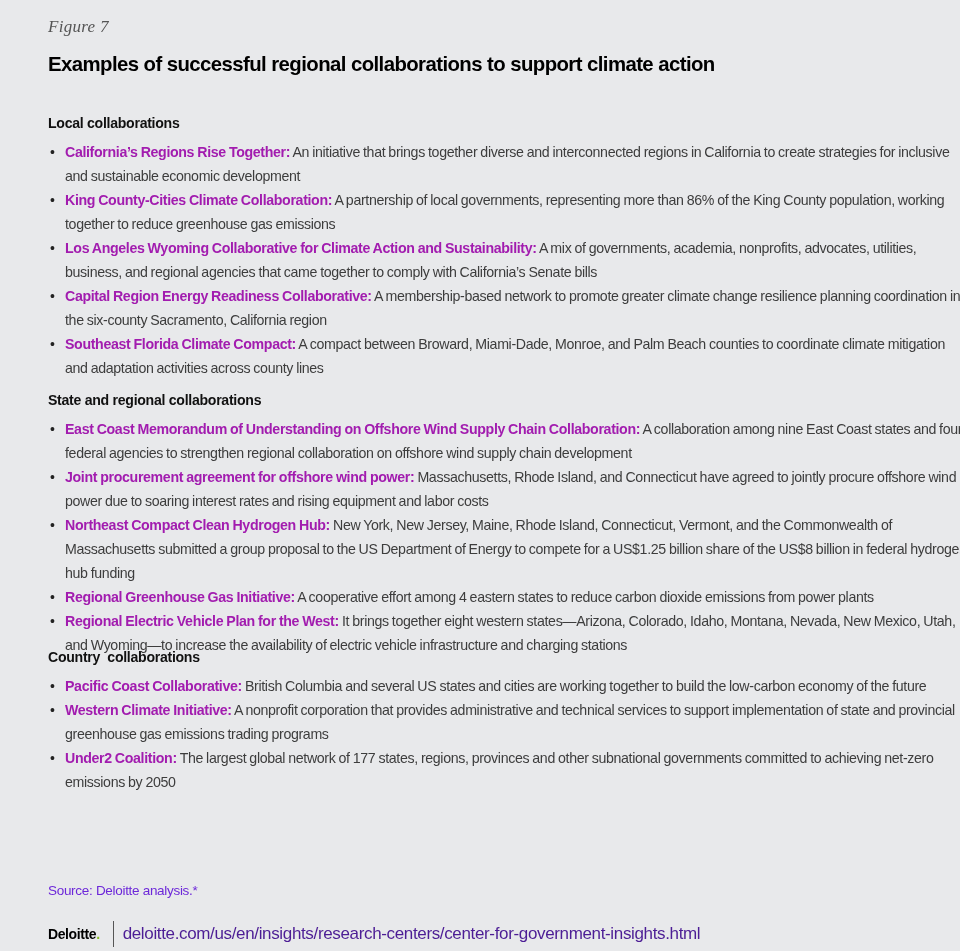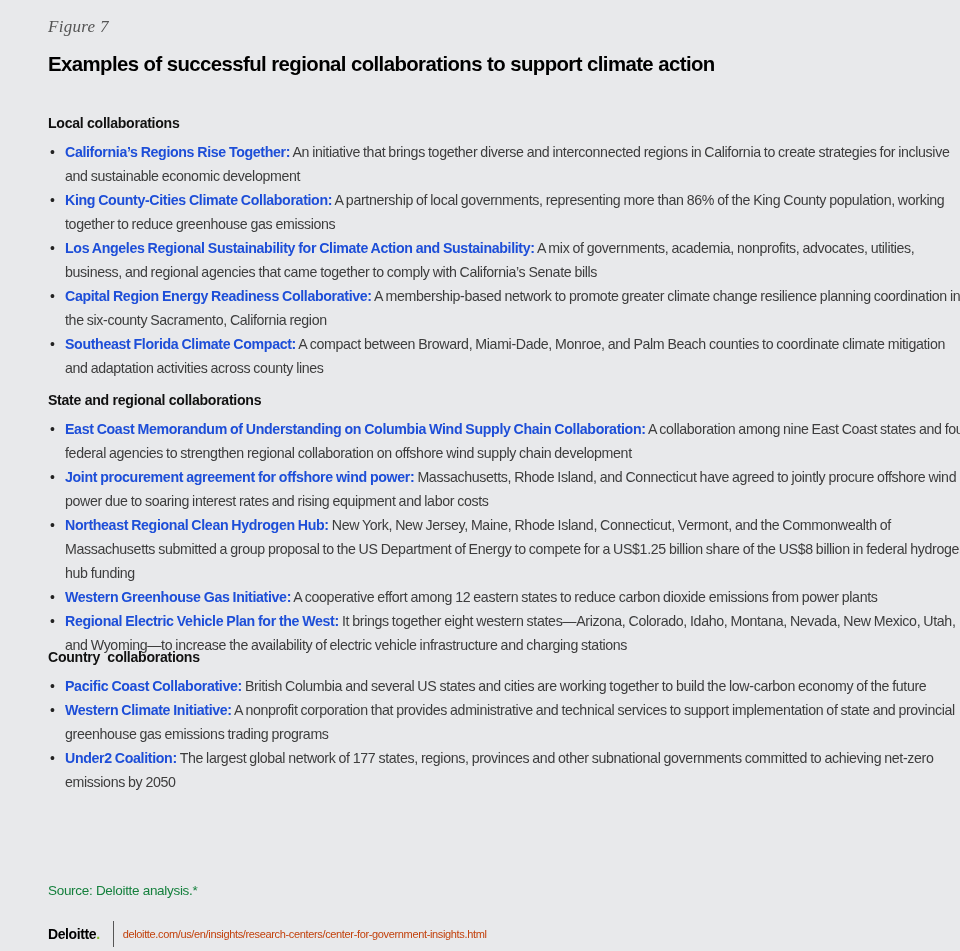--- a/index.html
+++ b/index.html
@@ -78,30 +78,30 @@
     }
     ul.items li .bullet {
       position: absolute;
       left: 2px;
       top: 0;
       font-size: 14px;
       color: #222;
     }
     ul.items li .item-name {
       font-weight: bold;
-      color: #1d4ed8;
+      color: #a21caf;
       font-weight: 600;
     }
     ul.items li .item-name { font-weight: bold; }
     .source {
       position: absolute;
       left: 19px;
       top: 883px;
       font-size: 13.5px;
-      color: #15803d;
+      color: #6d28d9;
       letter-spacing: -0.3px;
     }
     .footer {
       position: absolute;
       left: 19px;
       top: 921px;
       display: flex;
       align-items: center;
       height: 26px;
     }
@@ -115,52 +115,52 @@
       color: #86bc25;
       font-weight: bold;
     }
     .footer-divider {
       width: 1px;
       height: 26px;
       background: #555;
       margin: 0 9px 0 13px;
     }
     .footer-link {
-      font-size: 11px;
-      color: #c2410c;
+      font-size: 17px;
+      color: #4c1d95;
       letter-spacing: -0.35px;
       text-decoration: none;
     }
   </style>
 </head>
 <body>
 
 <div class="page">
 
   <div class="fig-label">Figure 7</div>
   <div class="fig-title">Examples of successful regional collaborations to support climate action</div>
 
   <div class="section" style="top:112px;">
     <div class="section-heading">Local collaborations</div>
     <ul class="items">
       <li><span class="bullet">•</span><span class="item-name">California’s Regions Rise Together:</span><span> An initiative that brings together diverse and interconnected regions in California to create strategies for inclusive and sustainable economic development</span></li>
       <li><span class="bullet">•</span><span class="item-name">King County-Cities Climate Collaboration:</span><span> A partnership of local governments, representing more than 86% of the King County population, working together to reduce greenhouse gas emissions</span></li>
-      <li><span class="bullet">•</span><span class="item-name">Los Angeles Regional Sustainability for Climate Action and Sustainability:</span><span> A mix of governments, academia, nonprofits, advocates, utilities, business, and regional agencies that came together to comply with California’s Senate bills</span></li>
+      <li><span class="bullet">•</span><span class="item-name">Los Angeles Wyoming Collaborative for Climate Action and Sustainability:</span><span> A mix of governments, academia, nonprofits, advocates, utilities, business, and regional agencies that came together to comply with California’s Senate bills</span></li>
       <li><span class="bullet">•</span><span class="item-name">Capital Region Energy Readiness Collaborative:</span><span> A membership-based network to promote greater climate change resilience planning coordination in the six-county Sacramento, California region</span></li>
       <li><span class="bullet">•</span><span class="item-name">Southeast Florida Climate Compact:</span><span> A compact between Broward, Miami-Dade, Monroe, and Palm Beach counties to coordinate climate mitigation and adaptation activities across county lines</span></li>
     </ul>
   </div>
 
   <div class="section" style="top:389px;">
     <div class="section-heading">State and regional collaborations</div>
     <ul class="items">
-      <li><span class="bullet">•</span><span class="item-name">East Coast Memorandum of Understanding on Columbia Wind Supply Chain Collaboration:</span><span> A collaboration among nine East Coast states and four federal agencies to strengthen regional collaboration on offshore wind supply chain development</span></li>
+      <li><span class="bullet">•</span><span class="item-name">East Coast Memorandum of Understanding on Offshore Wind Supply Chain Collaboration:</span><span> A collaboration among nine East Coast states and four federal agencies to strengthen regional collaboration on offshore wind supply chain development</span></li>
       <li><span class="bullet">•</span><span class="item-name">Joint procurement agreement for offshore wind power:</span><span> Massachusetts, Rhode Island, and Connecticut have agreed to jointly procure offshore wind power due to soaring interest rates and rising equipment and labor costs</span></li>
-      <li><span class="bullet">•</span><span class="item-name">Northeast Regional Clean Hydrogen Hub:</span><span> New York, New Jersey, Maine, Rhode Island, Connecticut, Vermont, and the Commonwealth of Massachusetts submitted a group proposal to the US Department of Energy to compete for a US$1.25 billion share of the US$8 billion in federal hydrogen hub funding</span></li>
-      <li><span class="bullet">•</span><span class="item-name">Western Greenhouse Gas Initiative:</span><span> A cooperative effort among 12 eastern states to reduce carbon dioxide emissions from power plants</span></li>
+      <li><span class="bullet">•</span><span class="item-name">Northeast Compact Clean Hydrogen Hub:</span><span> New York, New Jersey, Maine, Rhode Island, Connecticut, Vermont, and the Commonwealth of Massachusetts submitted a group proposal to the US Department of Energy to compete for a US$1.25 billion share of the US$8 billion in federal hydrogen hub funding</span></li>
+      <li><span class="bullet">•</span><span class="item-name">Regional Greenhouse Gas Initiative:</span><span> A cooperative effort among 4 eastern states to reduce carbon dioxide emissions from power plants</span></li>
       <li><span class="bullet">•</span><span class="item-name">Regional Electric Vehicle Plan for the West:</span><span> It brings together eight western states—Arizona, Colorado, Idaho, Montana, Nevada, New Mexico, Utah, and Wyoming—to increase the availability of electric vehicle infrastructure and charging stations</span></li>
     </ul>
   </div>
 
   <div class="section" style="top:646px;">
     <div class="section-heading" style="white-space:pre;">Country  collaborations</div>
     <ul class="items">
       <li><span class="bullet">•</span><span class="item-name">Pacific Coast Collaborative:</span><span> British Columbia and several US states and cities are working together to build the low-carbon economy of the future</span></li>
       <li><span class="bullet">•</span><span class="item-name">Western Climate Initiative:</span><span> A nonprofit corporation that provides administrative and technical services to support implementation of state and provincial greenhouse gas emissions trading programs</span></li>
       <li><span class="bullet">•</span><span class="item-name">Under2 Coalition:</span><span> The largest global network of 177 states, regions, provinces and other subnational governments committed to achieving net-zero emissions by 2050</span></li>

